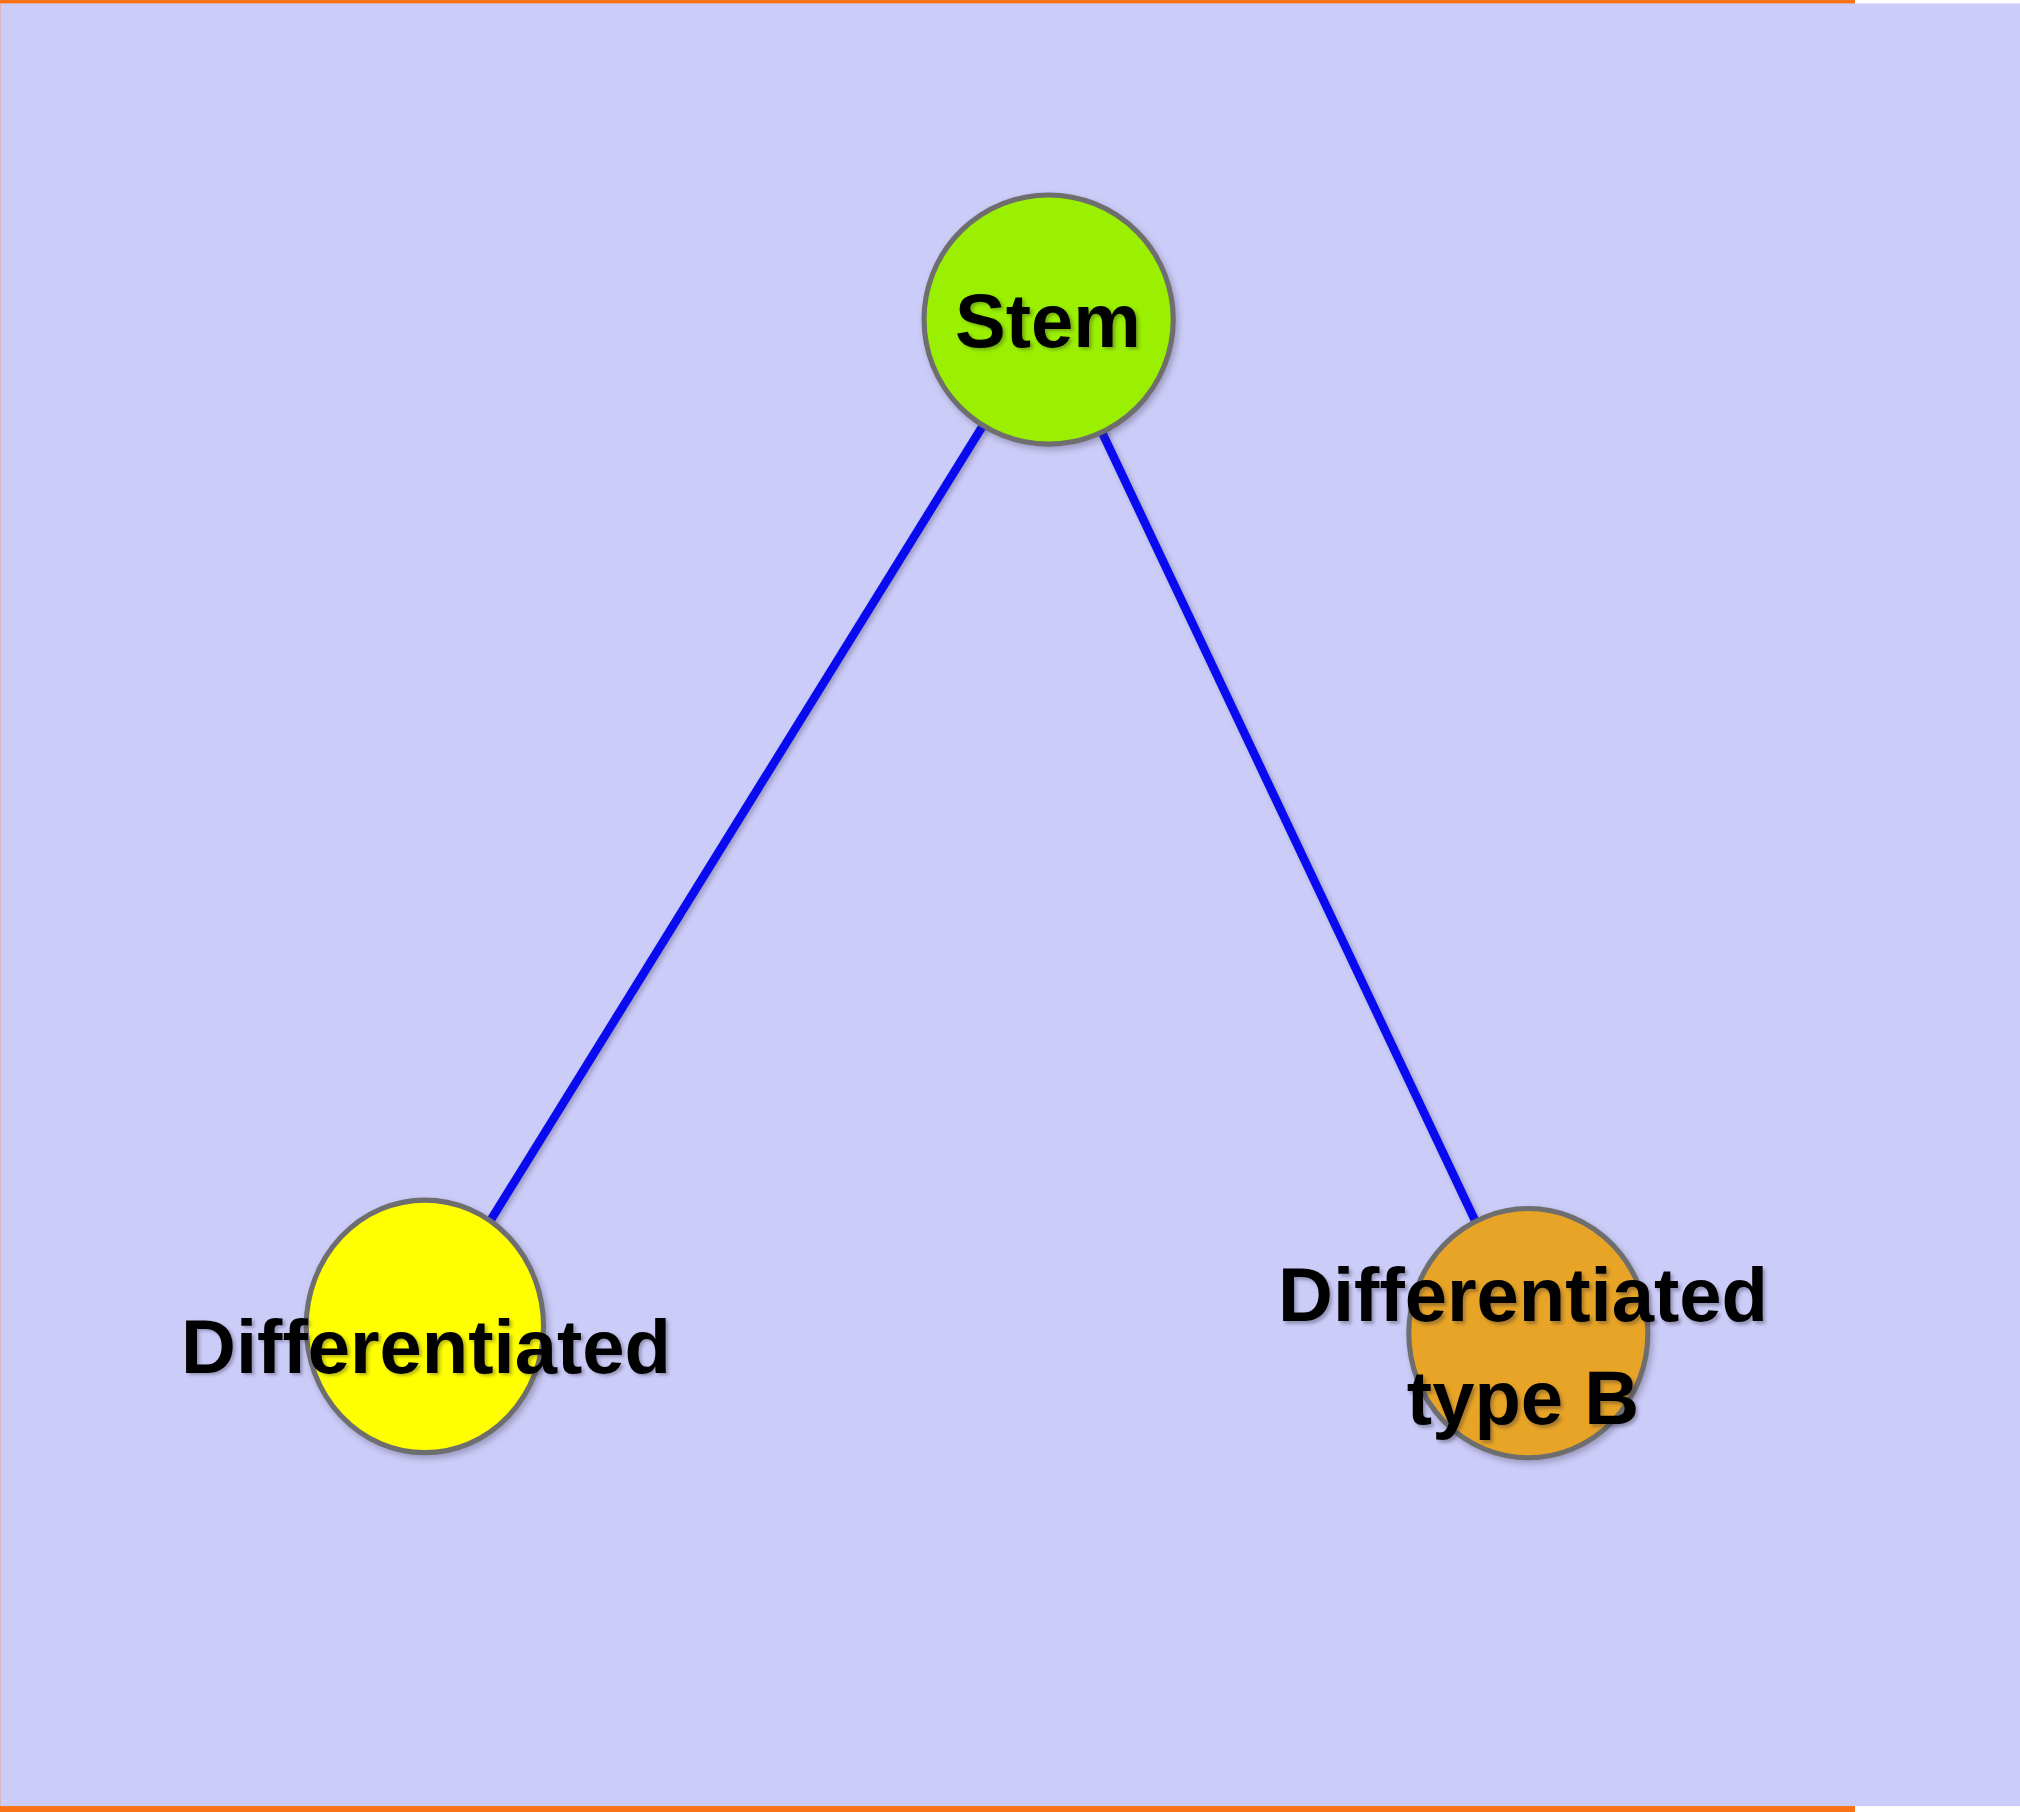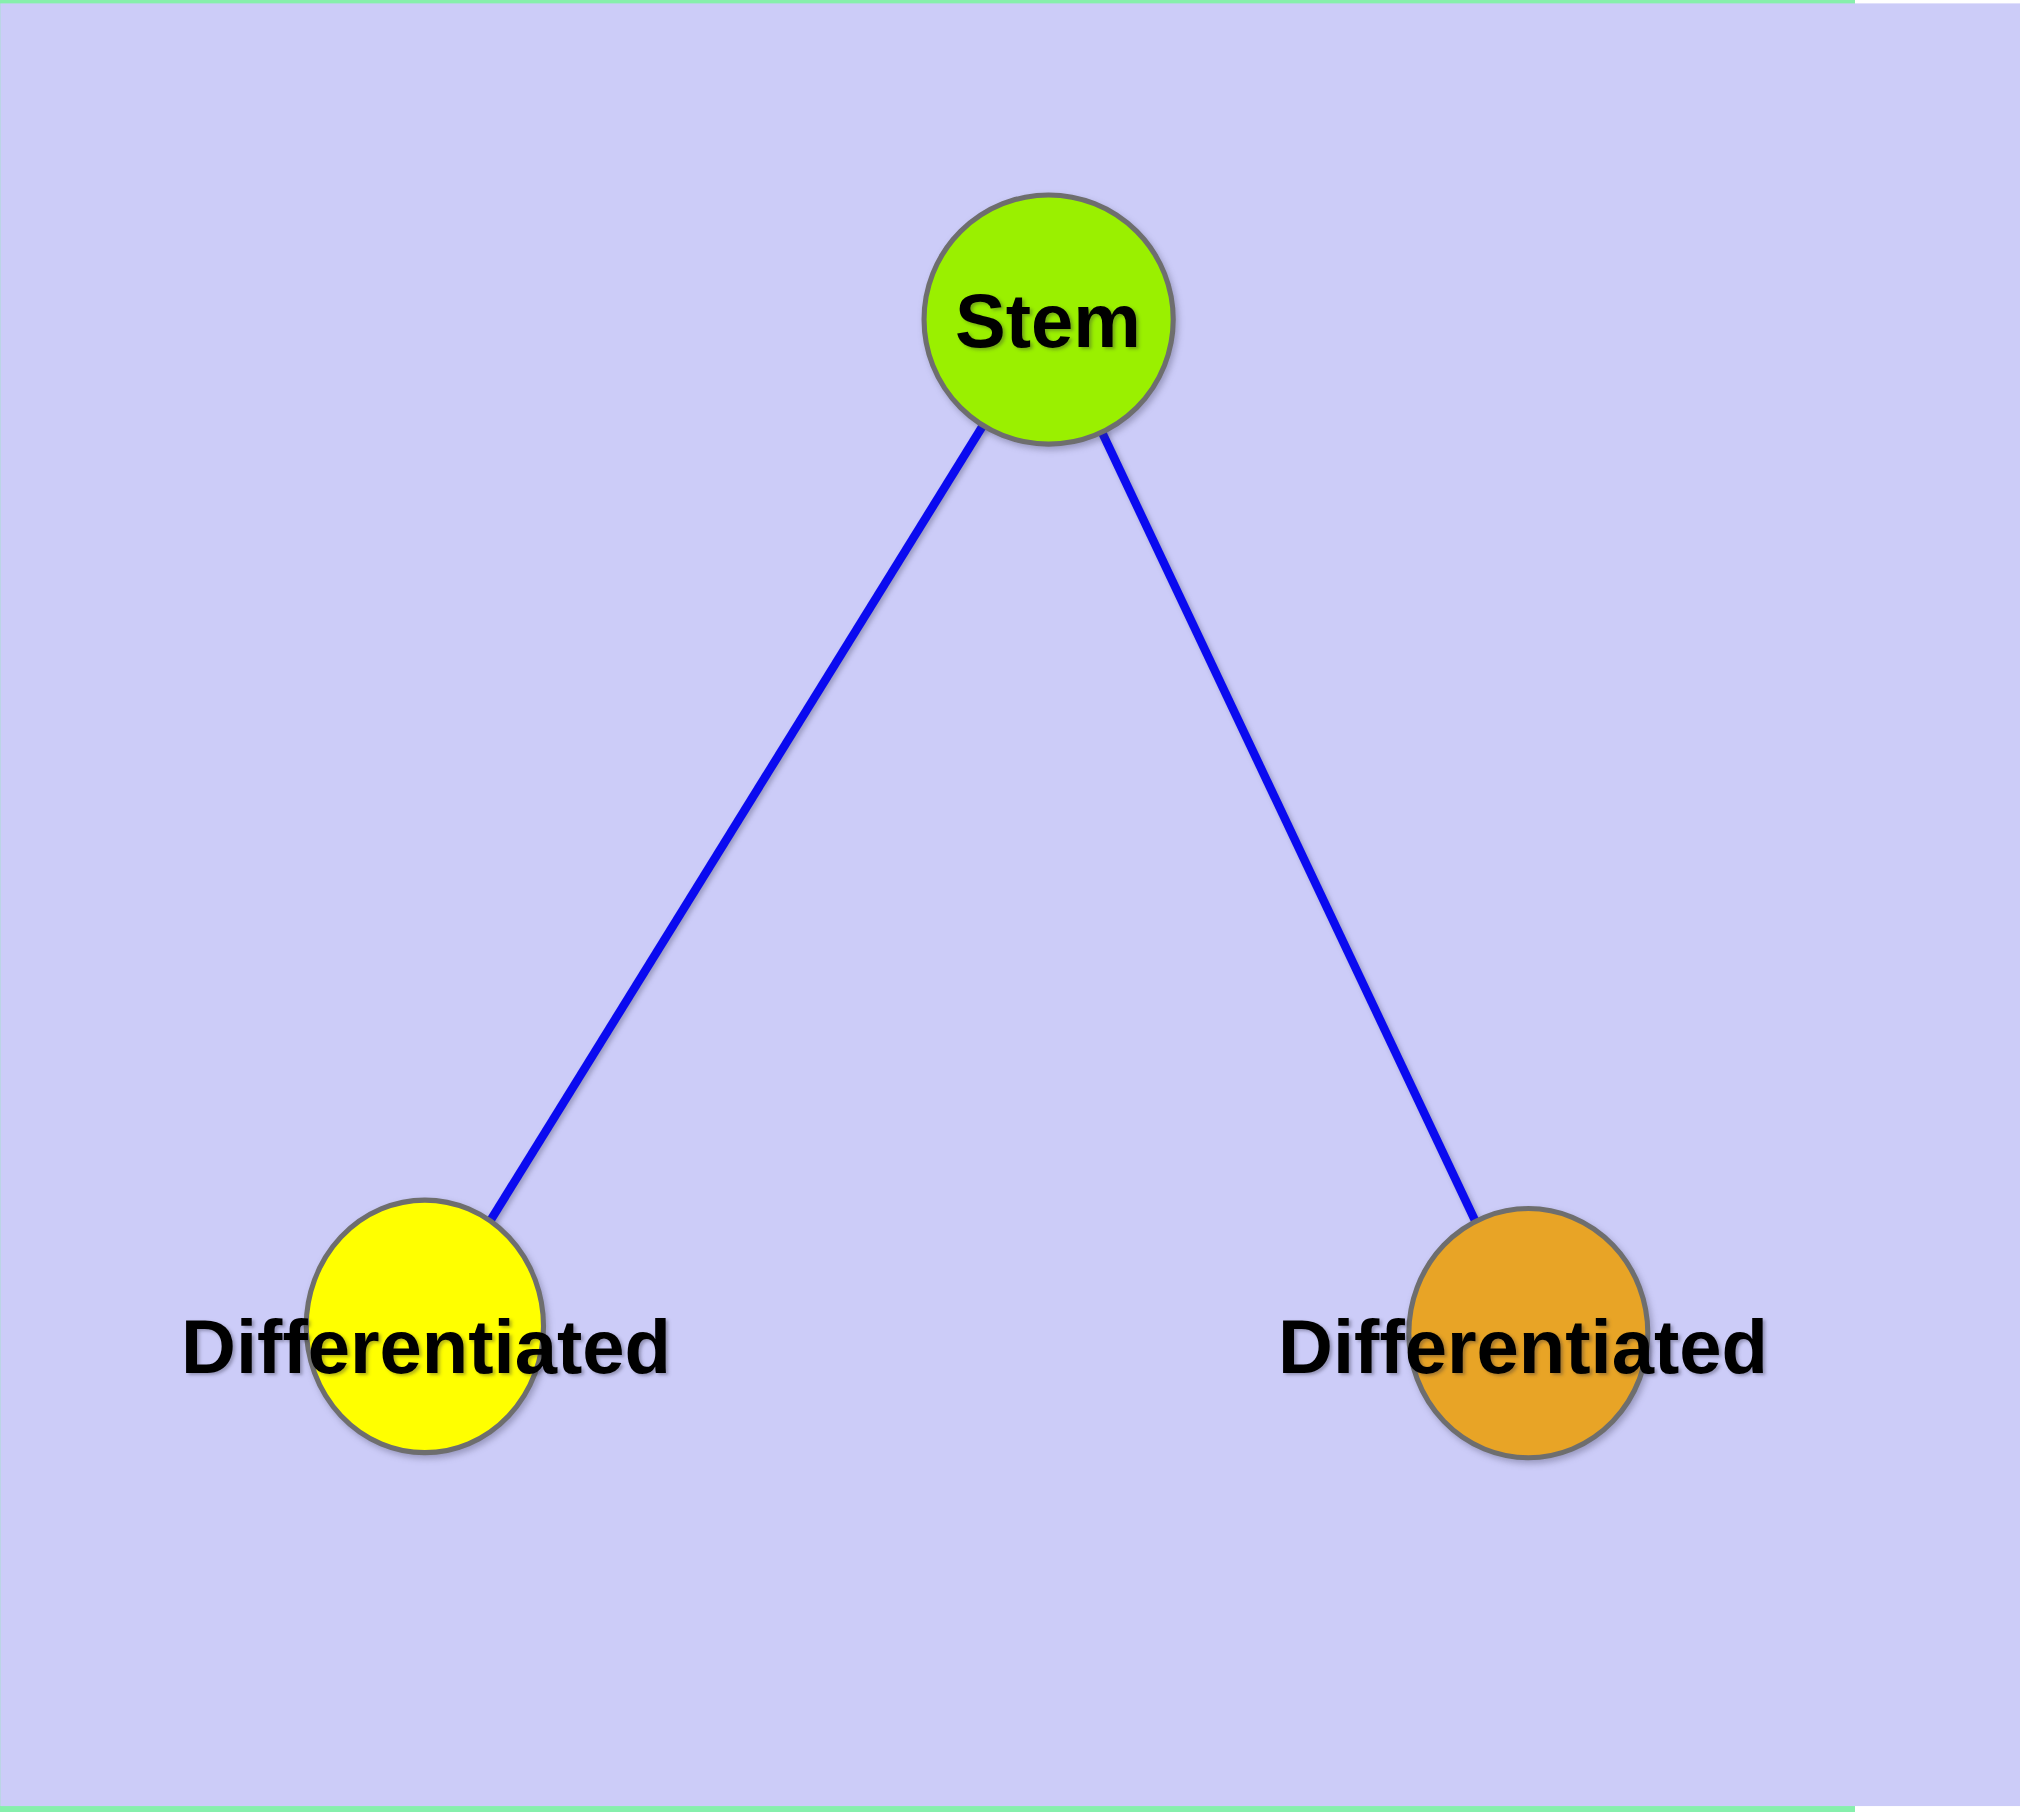--- a/index.html
+++ b/index.html
@@ -8,21 +8,21 @@
     background: #ffffff;
     width: 2021px;
     height: 1812px;
     overflow: hidden;
     font-family: "Liberation Sans", "DejaVu Sans", sans-serif;
   }
   .page {
     position: relative;
     width: 1855px;
     height: 1812px;
-    background: #86efac;
+    background: #f97316;
   }
   .graph-svg {
     position: absolute;
     left: 0;
     top: 0;
     width: 2021px;
     height: 1812px;
     display: block;
   }
   .edge {
@@ -74,16 +74,17 @@
   <div class="node-label label-stem">
     <div>Stem</div>
   </div>
 
   <div class="node-label label-type-a">
     <div>Differentiated</div>
   </div>
 
   <div class="node-label label-type-b">
     <div>Differentiated</div>
+    <div>type B</div>
   </div>
 
 </div>
 
 
 </body></html>

